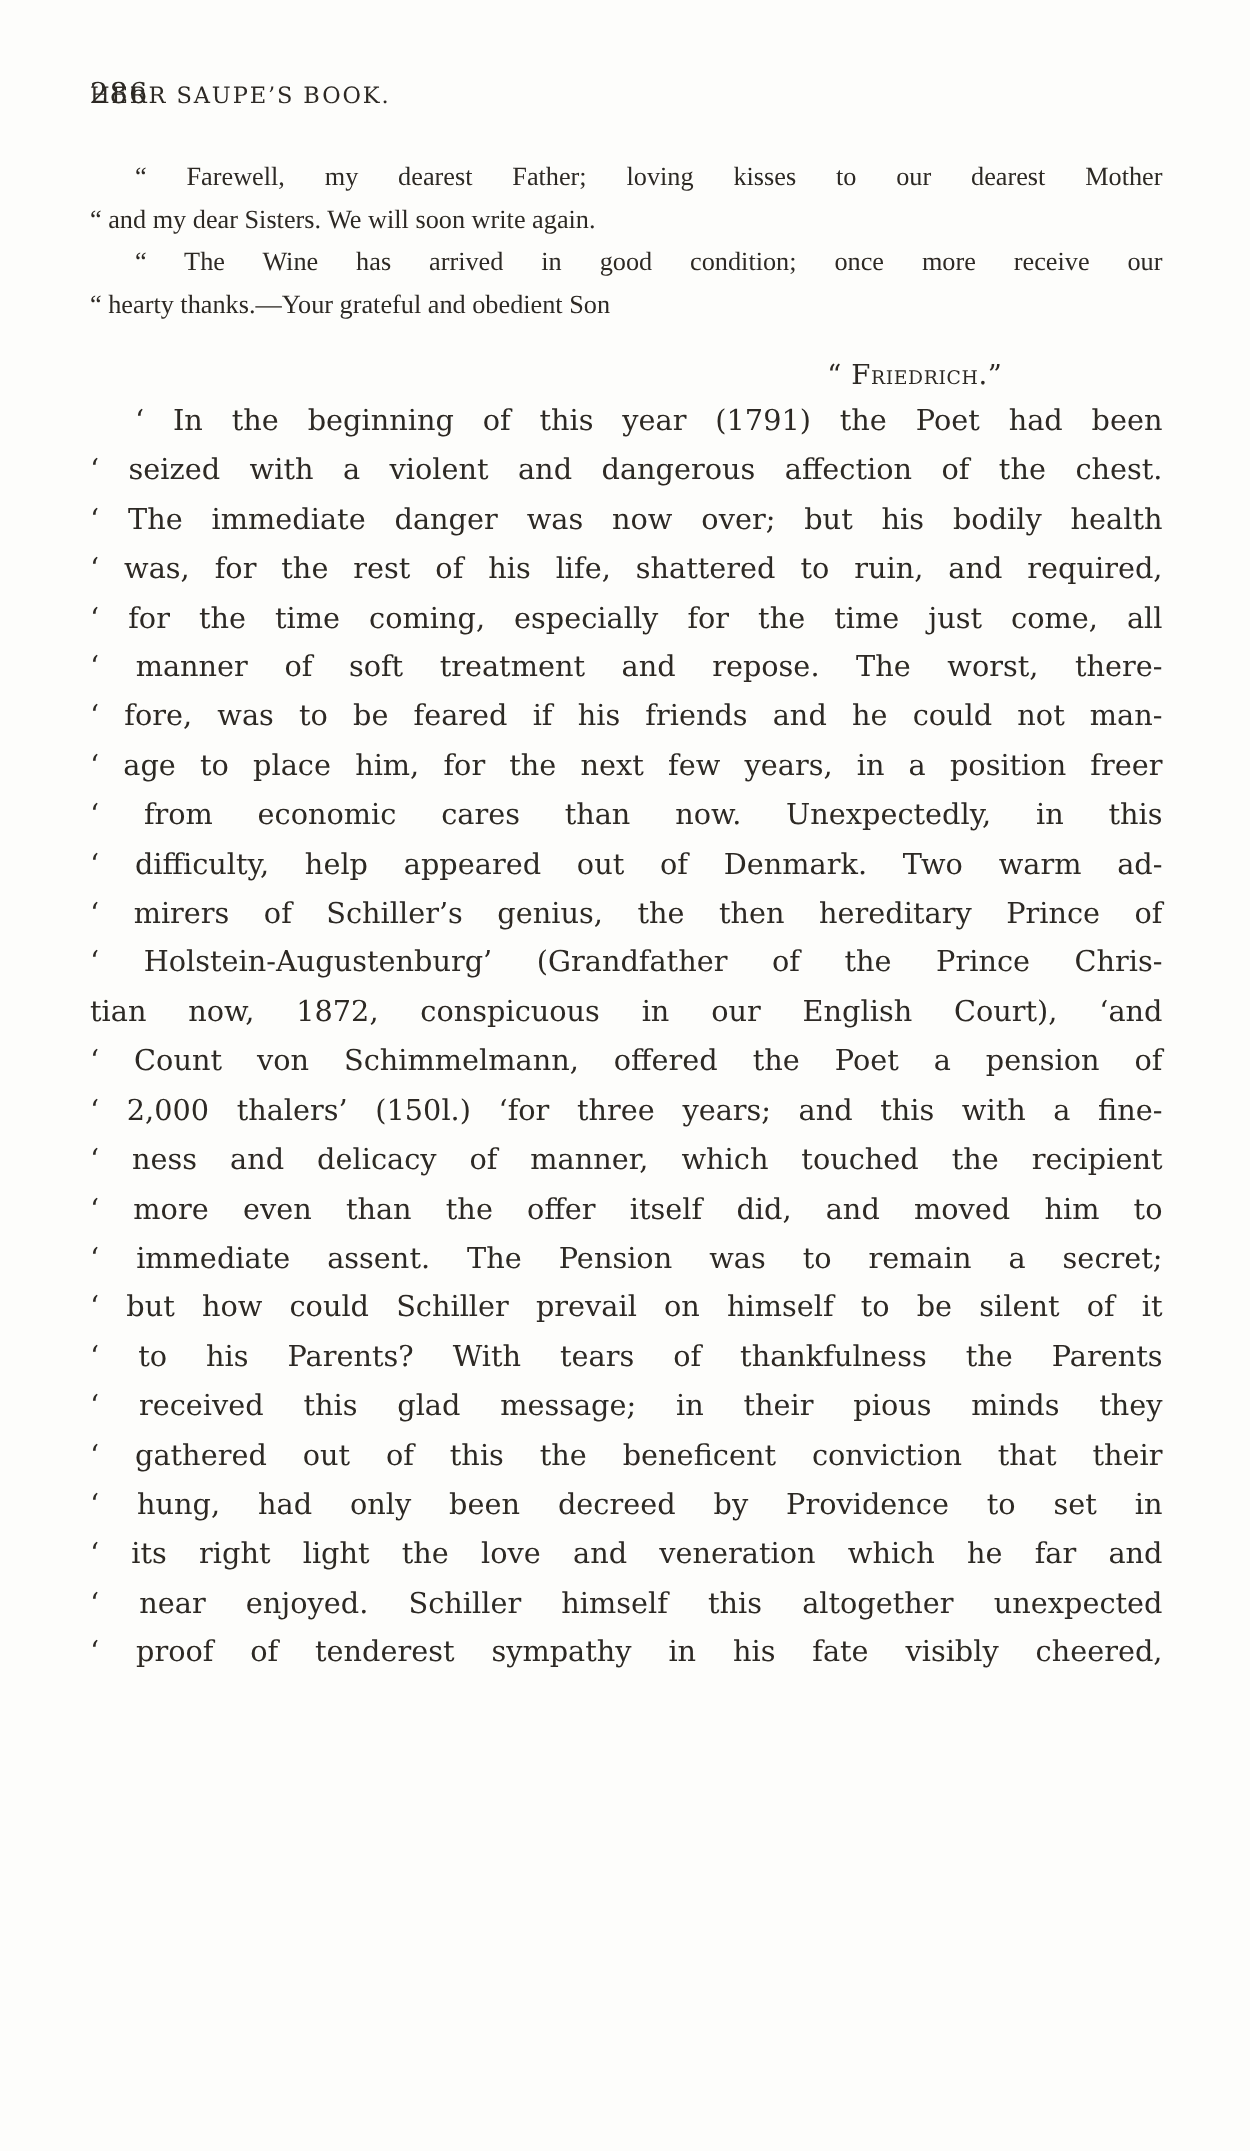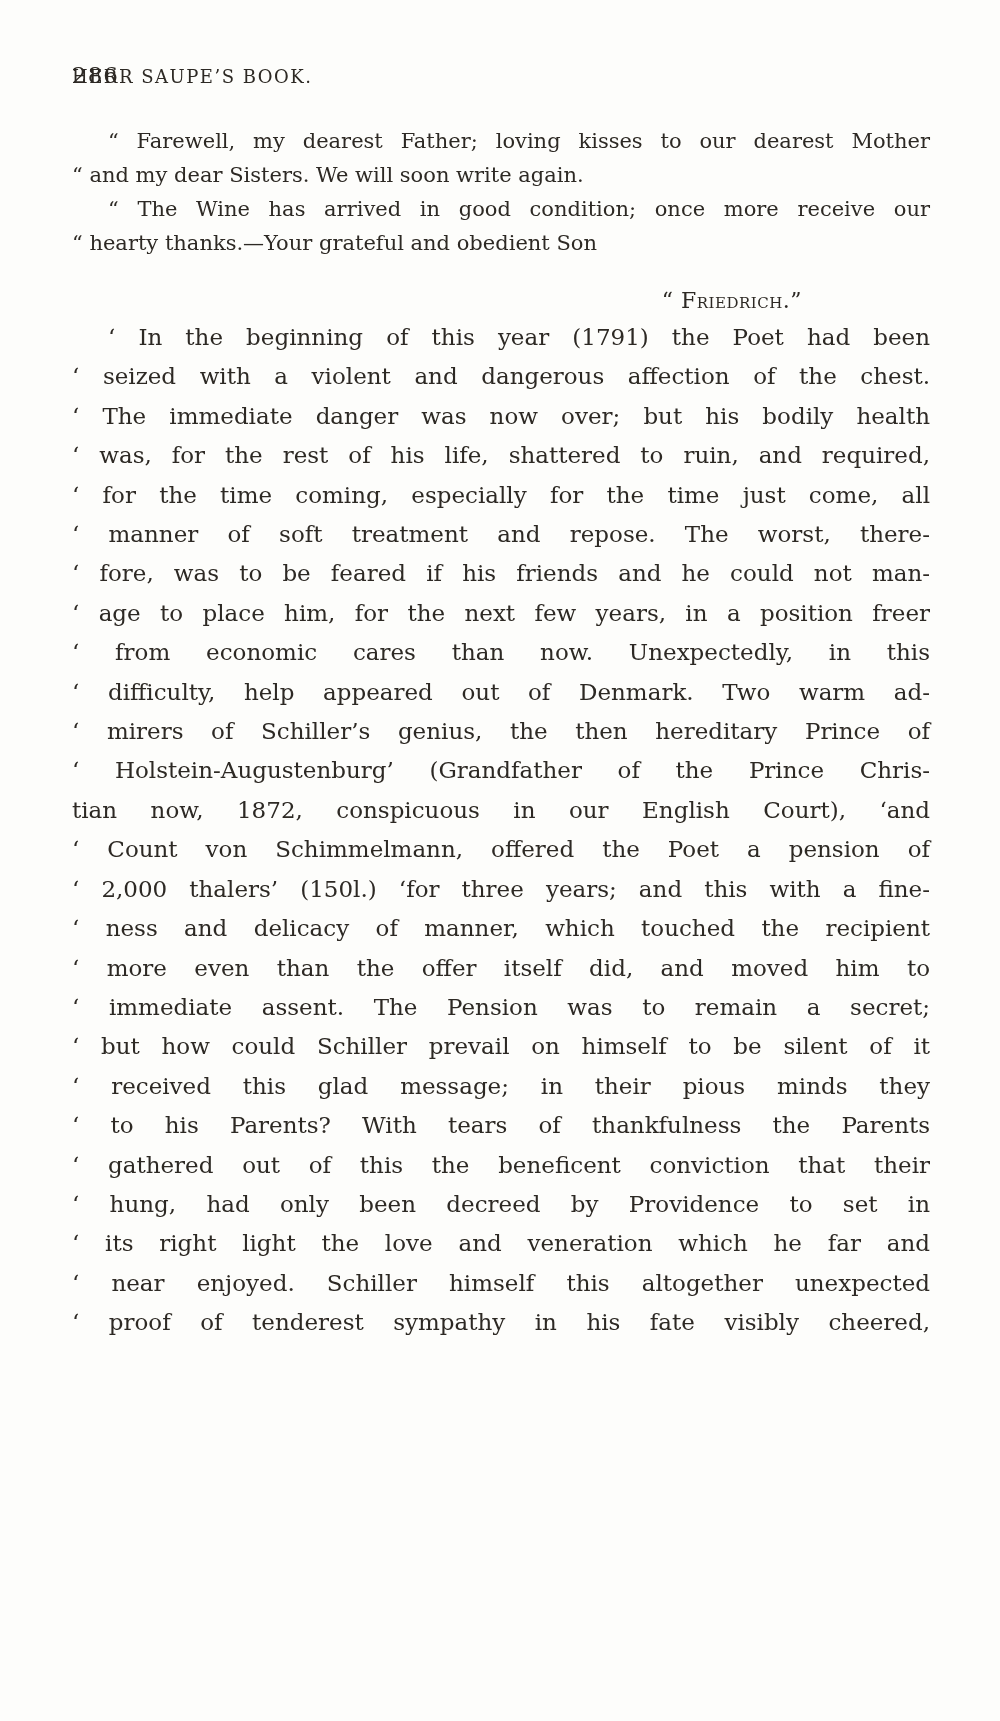--- a/index.html
+++ b/index.html
@@ -39,21 +39,21 @@
   }
   
   .letter {
     position: absolute;
     top: 124px;
     left: 72px;
     width: 858px;
     font-size: 21px;
     line-height: 34px;
   }
-  .lline { min-height: 34px; }
+  .lline { min-height: 34px; font-family: Liberation Serif, serif; }
   .indent { text-indent: 36px; }
   .just {
     text-align: justify;
     text-align-last: justify;
   }
   .signature {
     text-align: right;
     padding-right: 128px;
     margin-top: 24px;
     font-variant: small-caps;
@@ -107,22 +107,22 @@
     <div class="bline">‘ difficulty, help appeared out of Denmark. Two warm ad-</div>
     <div class="bline">‘ mirers of Schiller’s genius, the then hereditary Prince of</div>
     <div class="bline">‘ Holstein-Augustenburg’ (Grandfather of the Prince Chris-</div>
     <div class="bline">tian now, 1872, conspicuous in our English Court), ‘and</div>
     <div class="bline">‘ Count von Schimmelmann, offered the Poet a pension of</div>
     <div class="bline">‘ 2,000 thalers’ (150l.) ‘for three years; and this with a fine-</div>
     <div class="bline">‘ ness and delicacy of manner, which touched the recipient</div>
     <div class="bline">‘ more even than the offer itself did, and moved him to</div>
     <div class="bline">‘ immediate assent. The Pension was to remain a secret;</div>
     <div class="bline">‘ but how could Schiller prevail on himself to be silent of it</div>
+    <div class="bline">‘ to his Parents? With tears of thankfulness the Parents</div>
     <div class="bline">‘ received this glad message; in their pious minds they</div>
-    <div class="bline">‘ to his Parents? With tears of thankfulness the Parents</div>
     <div class="bline">‘ gathered out of this the beneficent conviction that their</div>
     <div class="bline">‘ hung, had only been decreed by Providence to set in</div>
     <div class="bline">‘ its right light the love and veneration which he far and</div>
     <div class="bline">‘ near enjoyed. Schiller himself this altogether unexpected</div>
     <div class="bline">‘ proof of tenderest sympathy in his fate visibly cheered,</div>
   </div>
 
 </div>
 
 </body></html>

